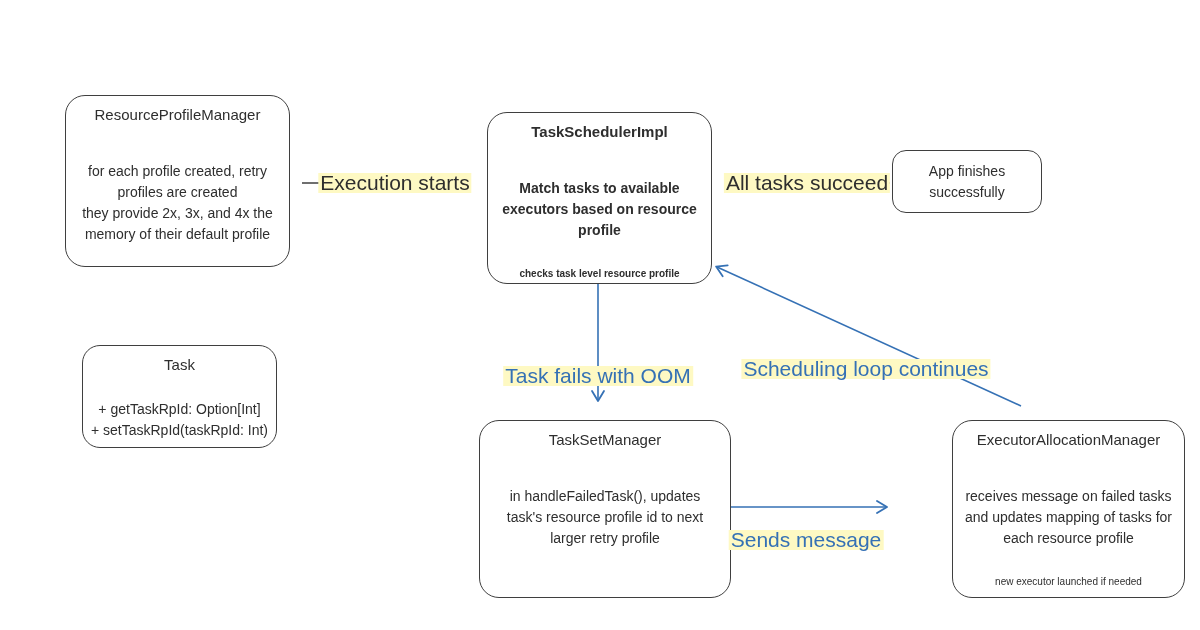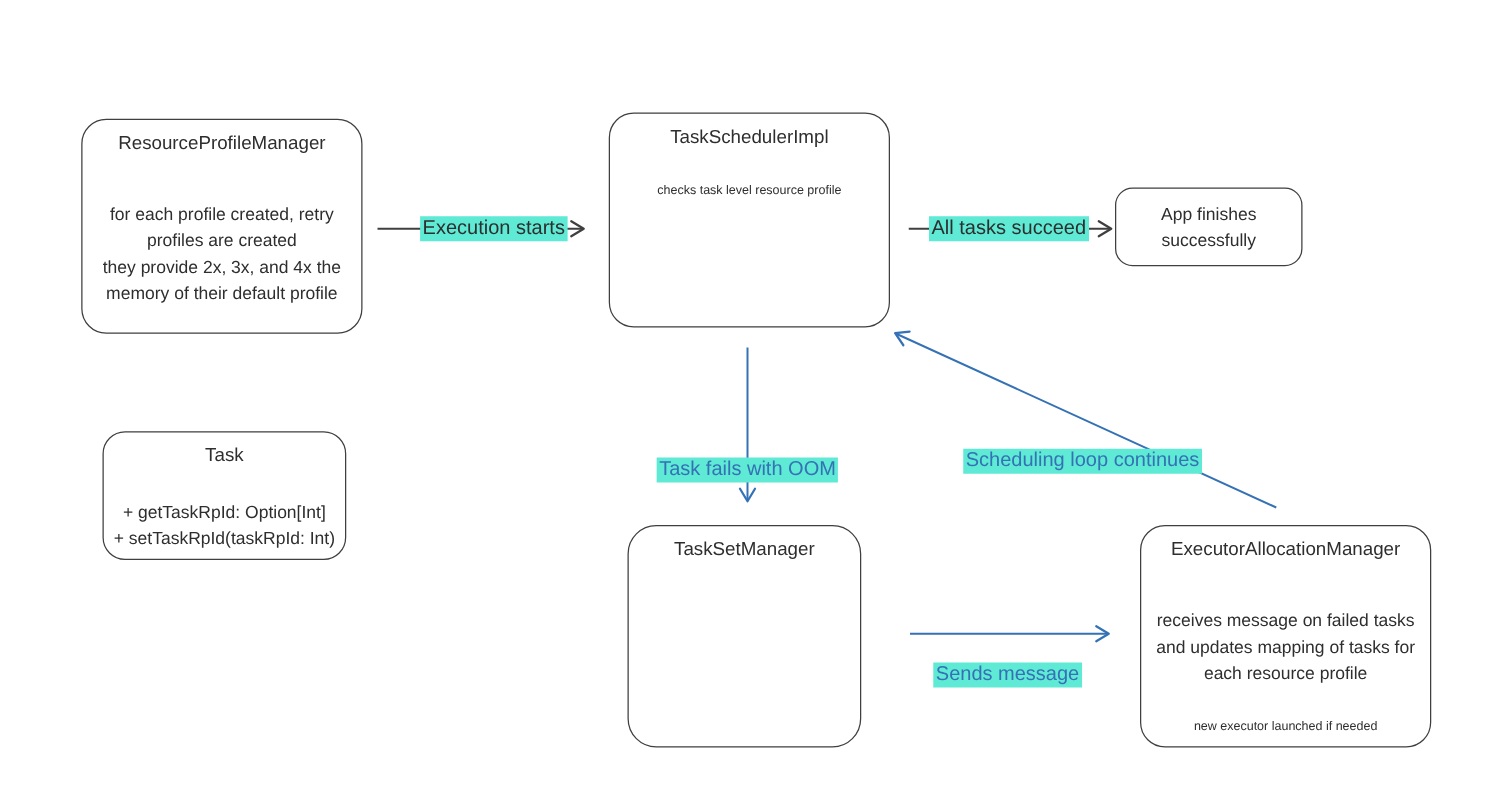--- a/index.html
+++ b/index.html
@@ -44,34 +44,34 @@
     padding: 0 3px;
   }
   .node-note {
     font-size: 10px;
     line-height: 21px;
     margin-top: 22px;
     white-space: nowrap;
   }
   
   .node-rpm  { left: 65px;  top: 95px;  width: 225px; height: 172px; }
-  .node-tsi  { left: 487px; top: 90px;  width: 225px; height: 172px; }
+  .node-tsi  { left: 487px; top: 112px;  width: 225px; height: 172px; font-weight: bold; }
   .node-app  { left: 892px; top: 150px; width: 150px; height: 63px;
                border-radius: 14px; display: flex; align-items: center; justify-content: center; }
   .node-task { left: 82px;  top: 317px; width: 195px; height: 103px; border-radius: 18px; margin-top: 28px; }
-  .node-tsm  { left: 502px; top: 420px; width: 187px; height: 178px; border-radius: 23px; }
-  .node-eam  { left: 912px; top: 420px; width: 233px; height: 178px; }
+  .node-tsm  { left: 479px; top: 420px; width: 252px; height: 178px; }
+  .node-eam  { left: 952px; top: 420px; width: 233px; height: 178px; }
   .node-app .node-body { margin-top: 0; }
   .node-task .node-body { margin-top: 24px; }
 
   .edge-label {
     position: absolute;
     transform: translate(-50%, -50%);
-    background: #5eead4;
-    font-size: 16px;
+    background: #fef9c3;
+    font-size: 21px;
     line-height: 20px;
     padding: 0 2px;
     white-space: nowrap;
   }
   .edge-label.black { color: #2e2e2e; }
   .edge-label.blue  { color: #3571b5; margin-top: 33px; }
 </style>
 </head>
 <body>
 
@@ -96,36 +96,42 @@
   <div class="node node-rpm">
     <div class="node-title">ResourceProfileManager</div>
     <div class="node-body">for each profile created, retry
 profiles are created
 they provide 2x, 3x, and 4x the
 memory of their default profile</div>
   </div>
 
   <div class="node node-tsi">
     <div class="node-title">TaskSchedulerImpl</div>
+    <div class="node-body">Match tasks to available
+executors based on resource
+profile</div>
     <div class="node-note">checks task level resource profile</div>
   </div>
 
   <div class="node node-app">
     <div class="node-body">App finishes
 successfully</div>
   </div>
 
   <div class="node node-task">
     <div class="node-title">Task</div>
     <div class="node-body">+ getTaskRpId: Option[Int]
 + setTaskRpId(taskRpId: Int)</div>
   </div>
 
   <div class="node node-tsm">
     <div class="node-title">TaskSetManager</div>
+    <div class="node-body">in handleFailedTask(), updates
+task's resource profile id to next
+larger retry profile</div>
   </div>
 
   <div class="node node-eam">
     <div class="node-title">ExecutorAllocationManager</div>
     <div class="node-body">receives message on failed tasks
 and updates mapping of tasks for
 each resource profile</div>
     <div class="node-note">new executor launched if needed</div>
   </div>
 

